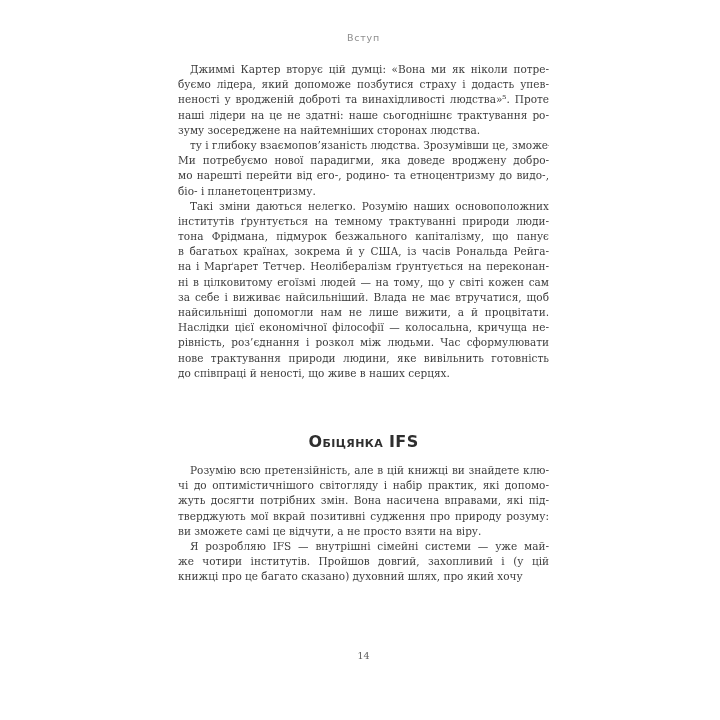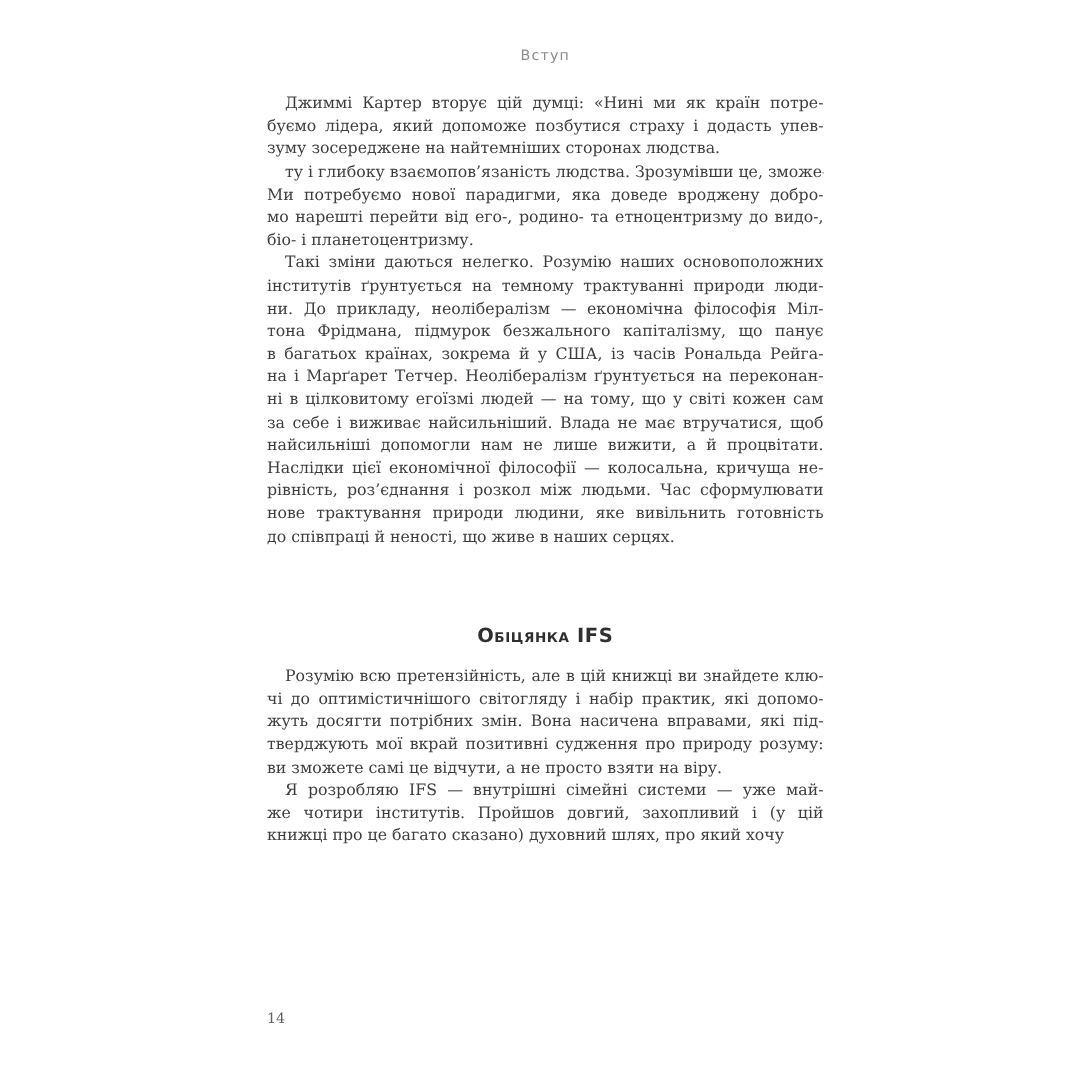--- a/index.html
+++ b/index.html
@@ -45,56 +45,57 @@
     text-align-last: justify;
   }
   .para .line:last-child { text-align-last: left; }
   .para.indent .line:first-child { padding-left: 12px; }
   .section-heading {
     margin: 51px 0 12px 0;
     text-align: center;
     font-family: "DejaVu Sans", sans-serif;
     font-weight: bold;
     font-variant: small-caps;
-    font-size: 13px;
+    font-size: 16px;
     letter-spacing: 0.4px;
     color: #2f2f2f;
   }
   .folio {
     position: absolute;
-    top: 674px;
+    top: 650px;
     left: 178px;
     width: 371px;
-    text-align: left;
+    text-align: center;
     font-size: 9.5px;
     color: #5f5f5f;
   }
 </style>
 </head>
 <body>
 
 <div class="page">
   <div class="running-head">Вступ</div>
 
   <div class="content">
       <div class="para indent">
-        <div class="line">Джиммі Картер вторує цій думці: «Нині ми як країн потре-</div>
+        <div class="line">Джиммі Картер вторує цій думці: «Вона ми як ніколи потре-</div>
         <div class="line">буємо лідера, який допоможе позбутися страху і додасть упев-</div>
+        <div class="line">неності у вродженій доброті та винахідливості людства»⁵. Проте</div>
+        <div class="line">наші лідери на це не здатні: наше сьогоднішнє трактування ро-</div>
         <div class="line">зуму зосереджене на найтемніших сторонах людства.</div>
       </div>
       <div class="para indent">
         <div class="line">ту і глибоку взаємопов’язаність людства. Зрозумівши це, зможе-</div>
         <div class="line">Ми потребуємо нової парадигми, яка доведе вроджену добро-</div>
         <div class="line">мо нарешті перейти від его-, родино- та етноцентризму до видо-,</div>
         <div class="line">біо- і планетоцентризму.</div>
       </div>
       <div class="para indent">
         <div class="line">Такі зміни даються нелегко. Розумію наших основоположних</div>
         <div class="line">інститутів ґрунтується на темному трактуванні природи люди-</div>
-        <div class="line">ни. До прикладу, неолібералізм — економічна філософія Міл-</div>
         <div class="line">тона Фрідмана, підмурок безжального капіталізму, що панує</div>
         <div class="line">в багатьох країнах, зокрема й у США, із часів Рональда Рейга-</div>
         <div class="line">на і Марґарет Тетчер. Неолібералізм ґрунтується на переконан-</div>
         <div class="line">ні в цілковитому егоїзмі людей — на тому, що у світі кожен сам</div>
         <div class="line">за себе і виживає найсильніший. Влада не має втручатися, щоб</div>
         <div class="line">найсильніші допомогли нам не лише вижити, а й процвітати.</div>
         <div class="line">Наслідки цієї економічної філософії — колосальна, кричуща не-</div>
         <div class="line">рівність, роз’єднання і розкол між людьми. Час сформулювати</div>
         <div class="line">нове трактування природи людини, яке вивільнить готовність</div>
         <div class="line">до співпраці й неності, що живе в наших серцях.</div>

